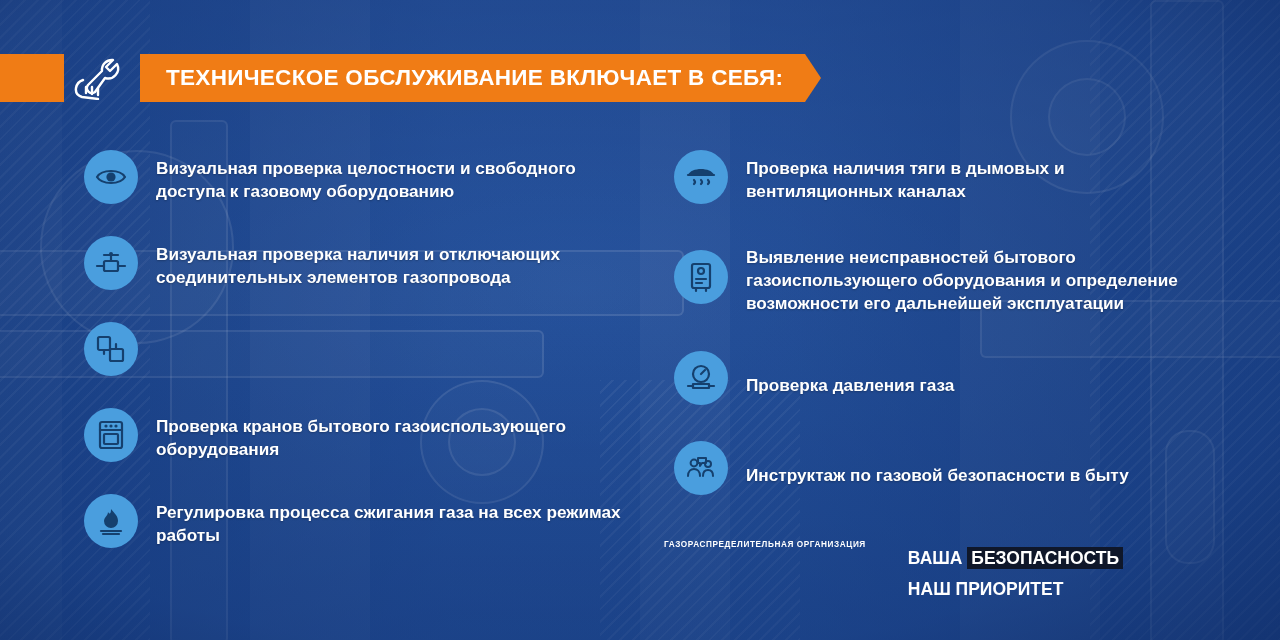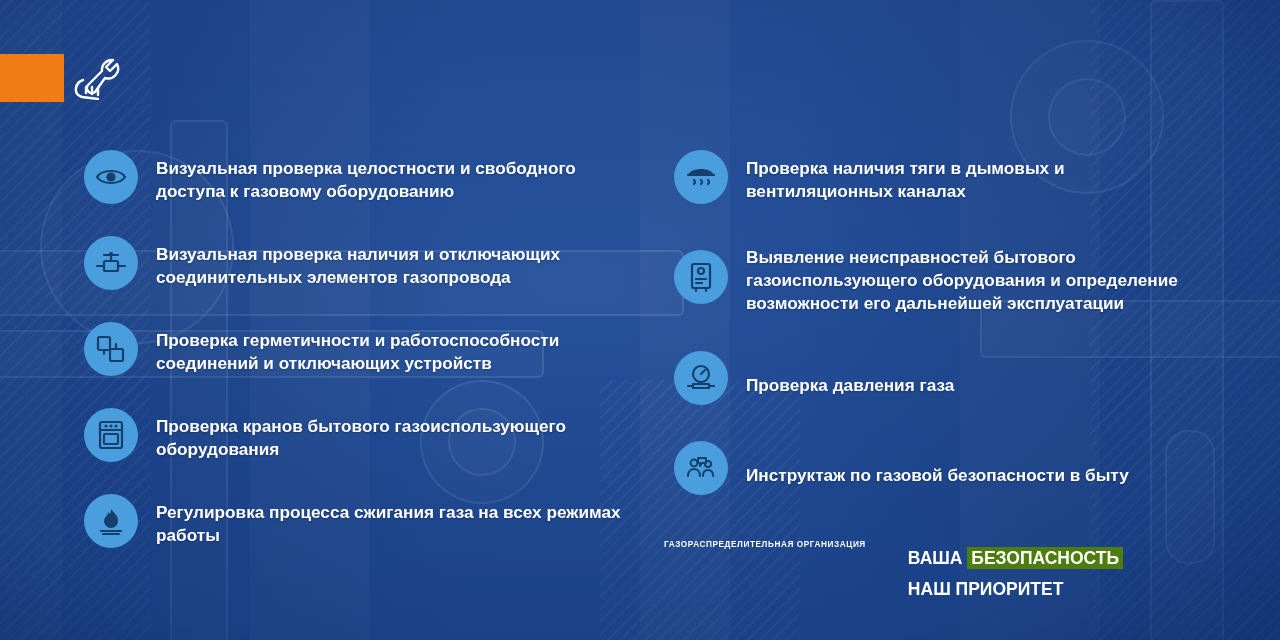--- a/index.html
+++ b/index.html
@@ -178,21 +178,21 @@
     margin-left: 42px;
     padding-top: 8px;
   }
   .slogan-line1 {
     font-size: 17.5px;
     font-weight: bold;
     line-height: 1.25;
     white-space: nowrap;
   }
   .slogan-hl {
-    background: #4d7c0f;
+    background: #0f172a;
     padding: 1px 4px;
   }
   .slogan-line2 {
     font-size: 17.5px;
     font-weight: bold;
     line-height: 1.25;
     margin-top: 9px;
   }
 </style>
 </head>
@@ -227,20 +227,23 @@
     <div class="header-tab"></div>
     <div class="header-icon">
       <svg width="60" height="44" viewBox="0 0 60 44" fill="none" stroke="#ffffff" stroke-width="2.4" stroke-linecap="round" stroke-linejoin="round">
         <path d="M40 4 L33 11 l4 4 l7-7 a10 10 0 0 1 -12 14 L22 36 a5 5 0 0 1 -7 -7 L29 15 A10 10 0 0 1 40 4 Z"></path>
         <path d="M10 24 q-6 2 -7 8 q-1 7 6 9 l16 2"></path>
         <path d="M13 31 l0 6"></path>
         <path d="M19 31 l0 7"></path>
         <path d="M25 32 l0 7"></path>
       </svg>
     </div>
+    <div class="header-bar">
+      <div class="header-title">ТЕХНИЧЕСКОЕ ОБСЛУЖИВАНИЕ ВКЛЮЧАЕТ В СЕБЯ:</div>
+    </div>
   </div>
 
   <div class="columns">
 
     <div class="col col-left">
 
       <div class="item">
         <div class="bullet-icon">
           <svg width="32" height="26" viewBox="0 0 32 26" fill="none" stroke="#15406e" stroke-width="2.2" stroke-linecap="round" stroke-linejoin="round">
             <path d="M2 13 C7 5 25 5 30 13 C25 21 7 21 2 13 Z"></path>
@@ -264,21 +267,20 @@
       </div>
 
       <div class="item">
         <div class="bullet-icon">
           <svg width="30" height="30" viewBox="0 0 30 30" fill="none" stroke="#15406e" stroke-width="2.2" stroke-linecap="round" stroke-linejoin="round">
             <rect x="2" y="3" width="12" height="13" rx="1.5"></rect>
             <rect x="14" y="15" width="13" height="12" rx="1.5"></rect>
             <path d="M8 16 v4 M20 10 v5"></path>
           </svg>
         </div>
-        <div class="item-text">Проверка герметичности и работоспособности соединений и отключающих устройств</div>
       </div>
 
       <div class="item">
         <div class="bullet-icon">
           <svg width="28" height="30" viewBox="0 0 28 30" fill="none" stroke="#15406e" stroke-width="2.2" stroke-linecap="round" stroke-linejoin="round">
             <rect x="3" y="2" width="22" height="26" rx="2"></rect>
             <path d="M3 10 h22"></path>
             <circle cx="9" cy="6" r="1.6" fill="#15406e" stroke="none"></circle>
             <circle cx="14" cy="6" r="1.6" fill="#15406e" stroke="none"></circle>
             <circle cx="19" cy="6" r="1.6" fill="#15406e" stroke="none"></circle>

